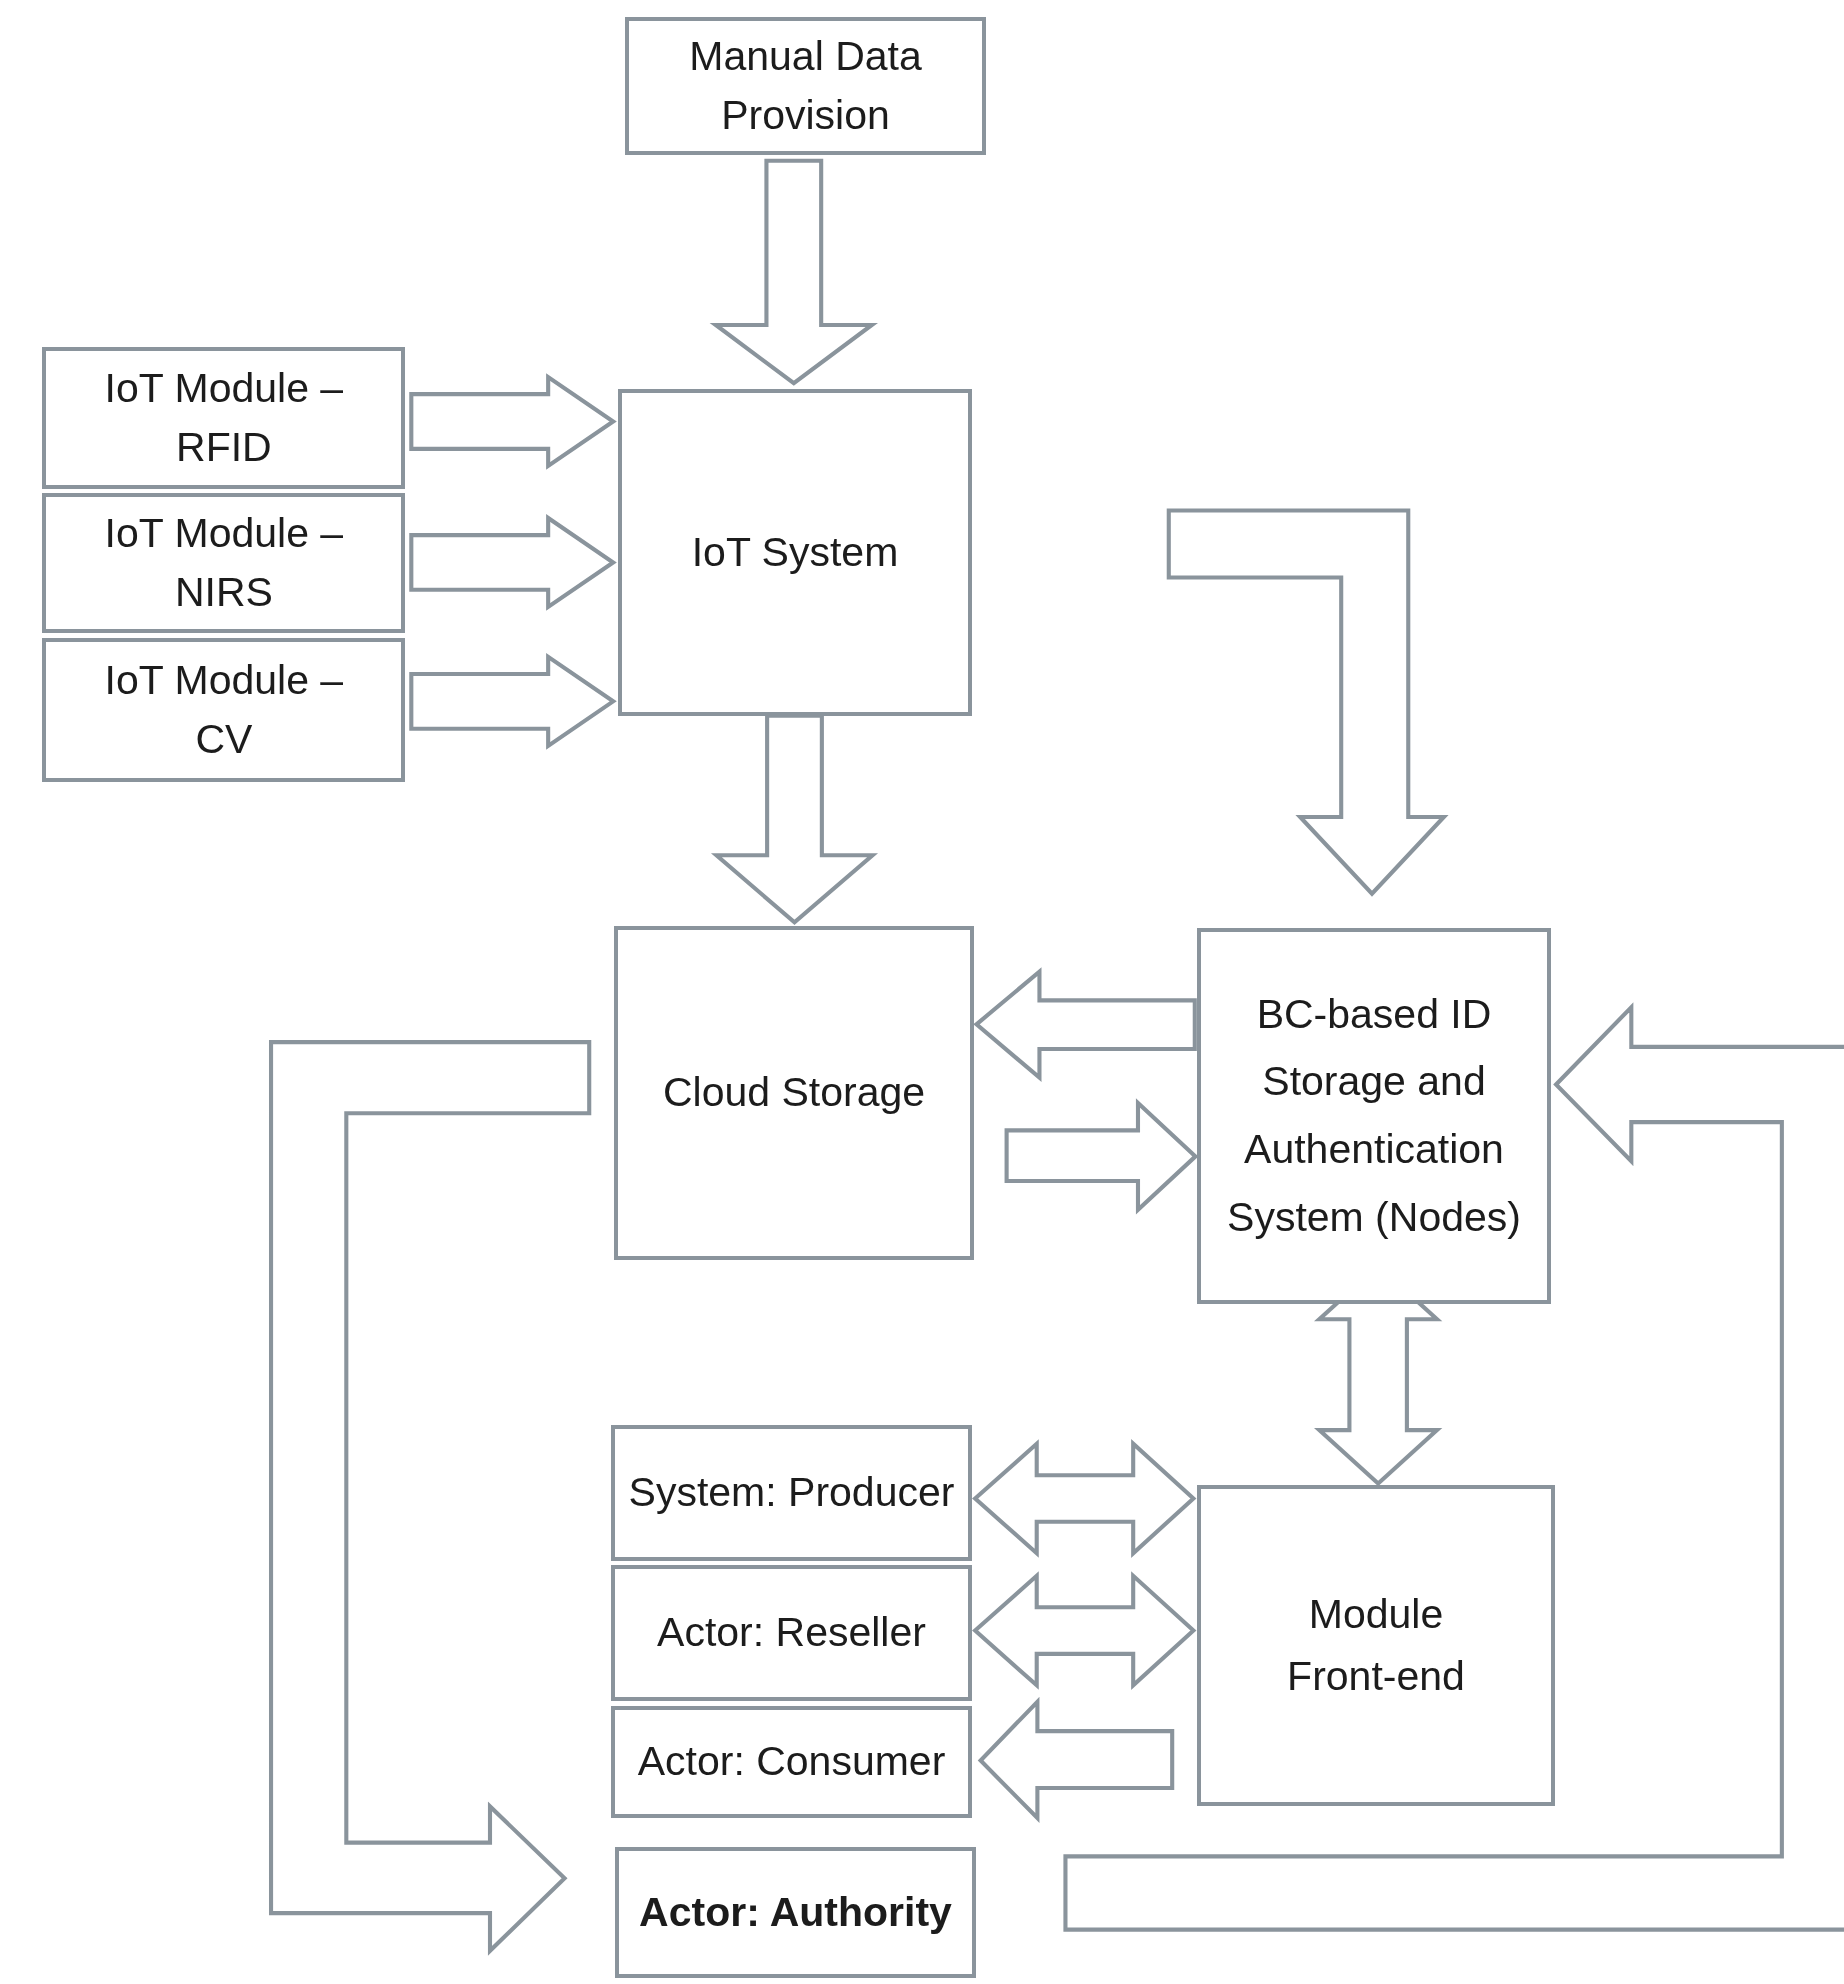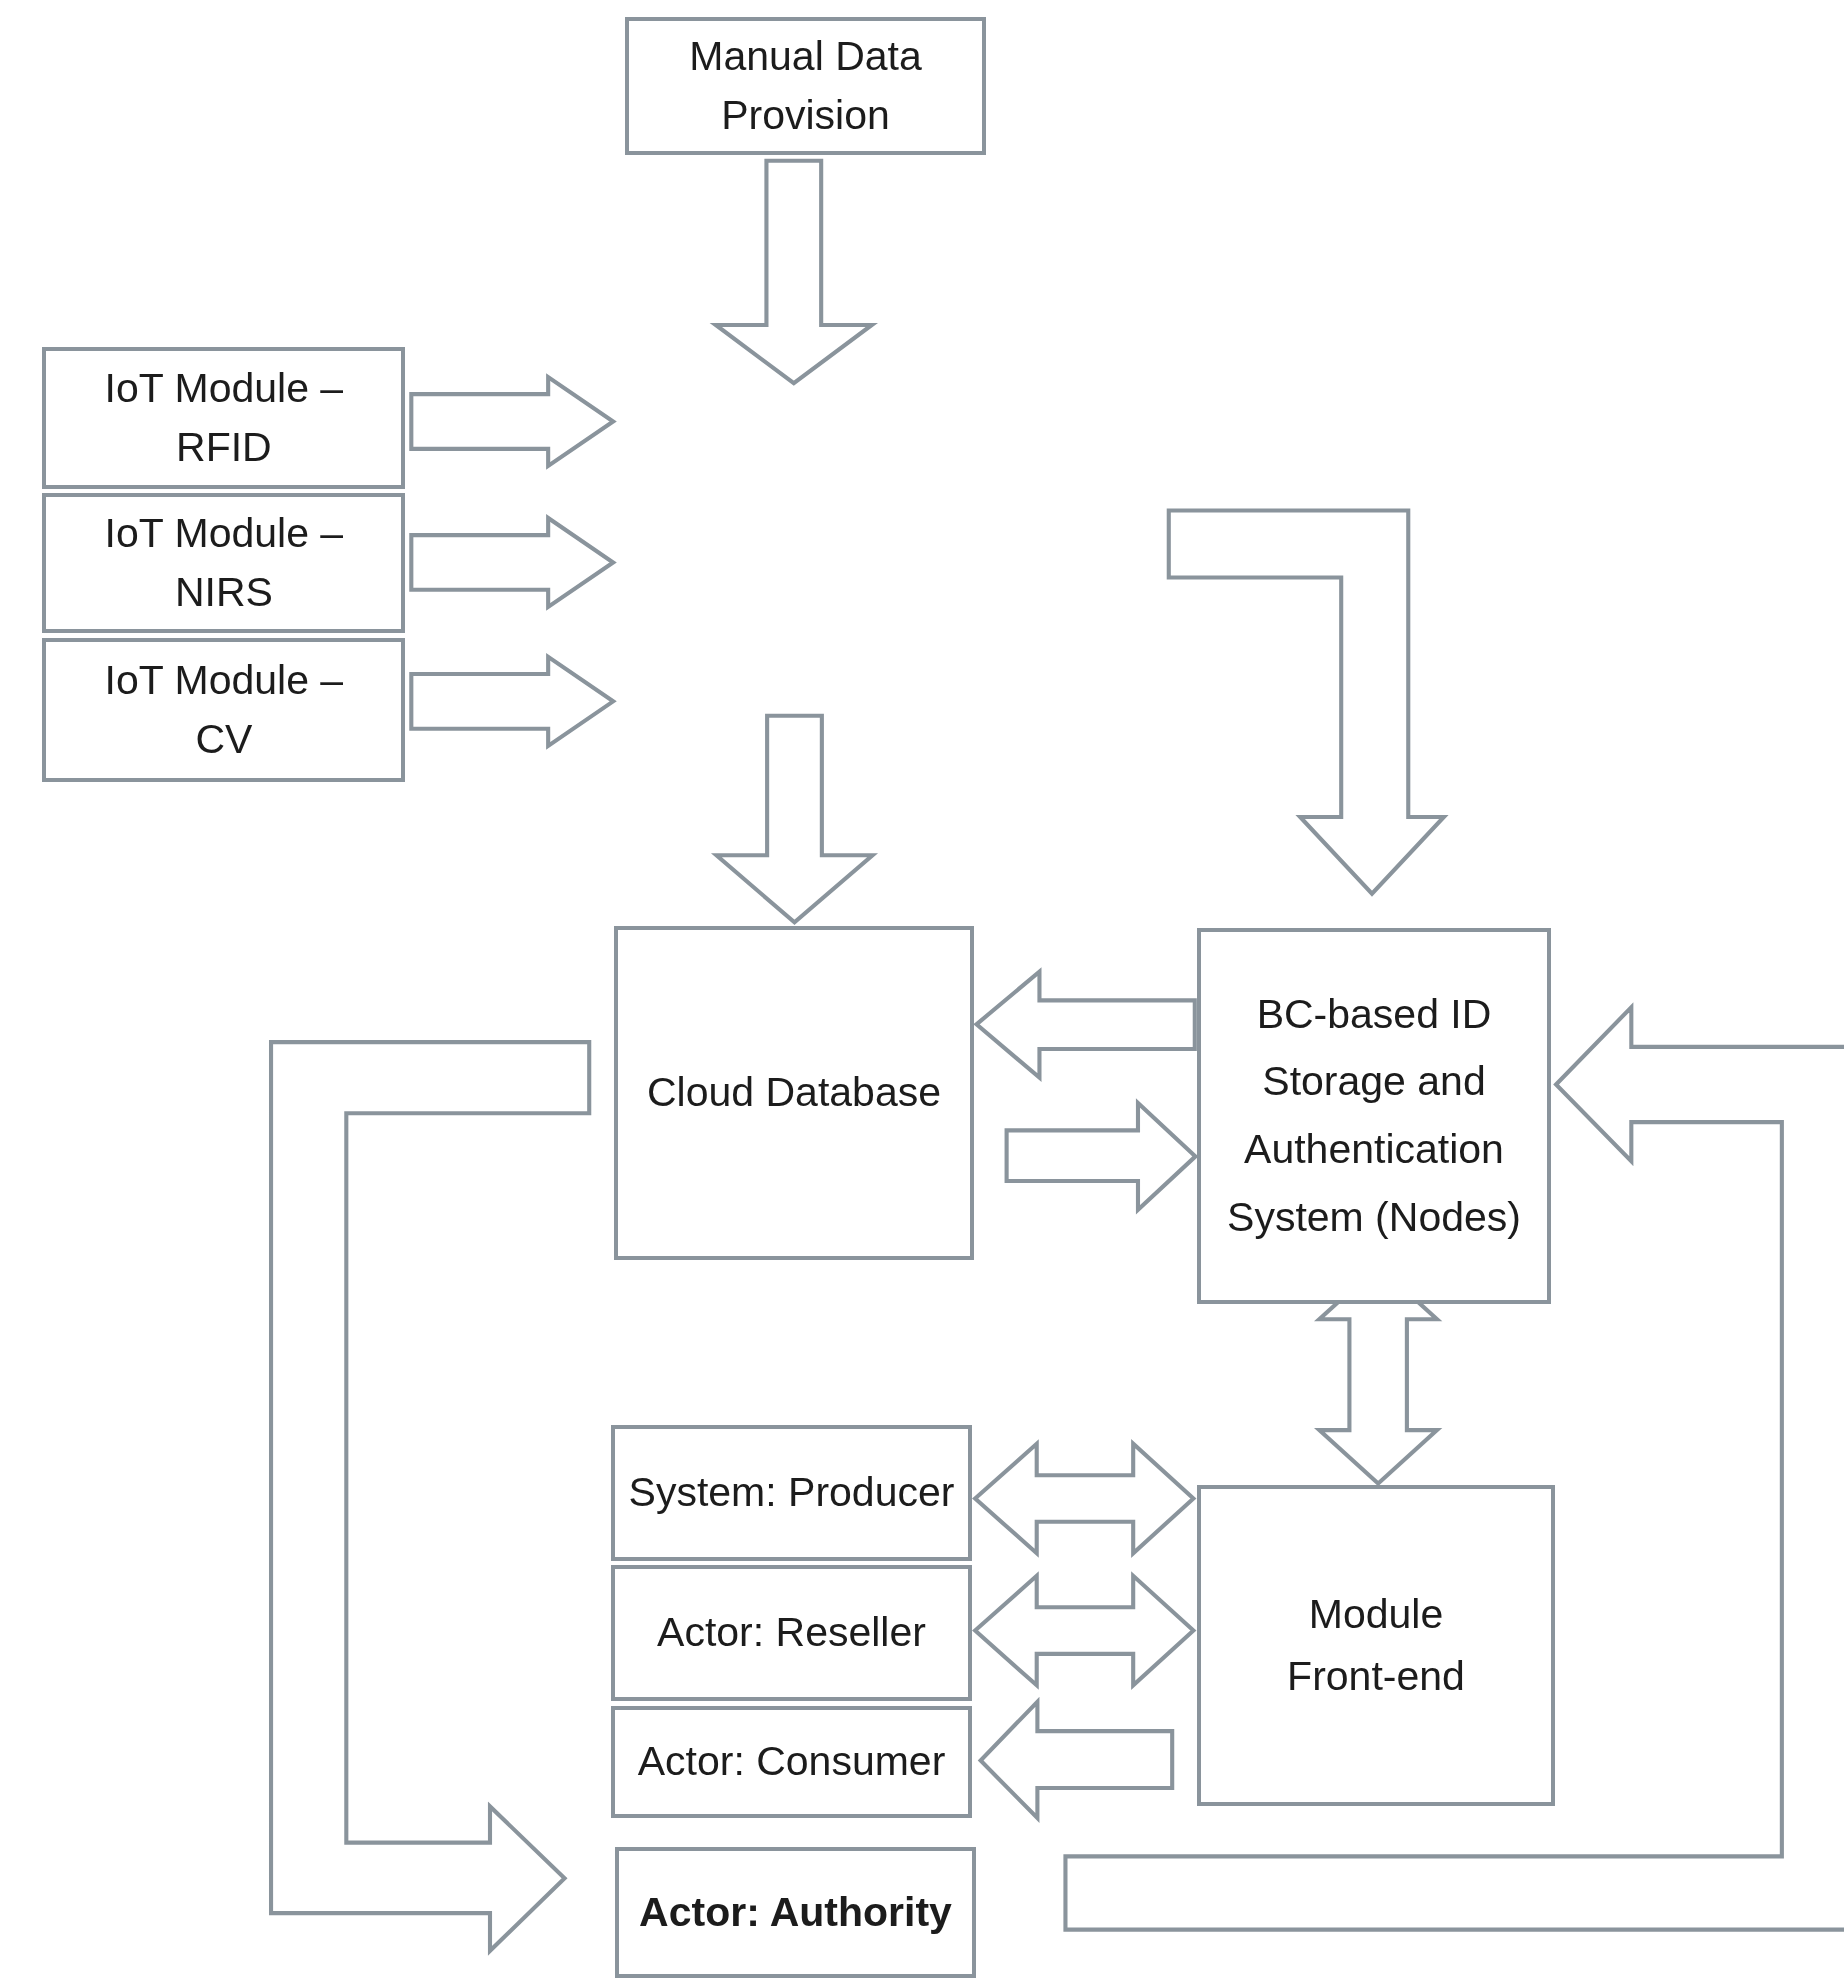--- a/index.html
+++ b/index.html
@@ -95,23 +95,26 @@
   <div class="box module" style="left:14.4px;top:493px;width:363px;height:140px;">
     <span class="lbl">IoT Module –
 NIRS</span>
   </div>
 
   <div class="box module" style="left:14.4px;top:638px;width:363px;height:144px;">
     <span class="lbl">IoT Module –
 CV</span>
   </div>
 
+  <div class="box" style="left:590px;top:389px;width:354px;height:327px;">
+    <span class="lbl">IoT System</span>
+  </div>
 
   <div class="box" style="left:586px;top:926px;width:360px;height:334px;">
-    <span class="lbl">Cloud Database</span>
+    <span class="lbl">Cloud Storage</span>
   </div>
 
   <div class="box bc" style="left:1169px;top:928px;width:354px;height:376px;">
     <span class="lbl">BC-based ID
 Storage and
 Authentication
 System (Nodes)</span>
   </div>
 
   <div class="box" style="left:583px;top:1425px;width:361px;height:136px;">

